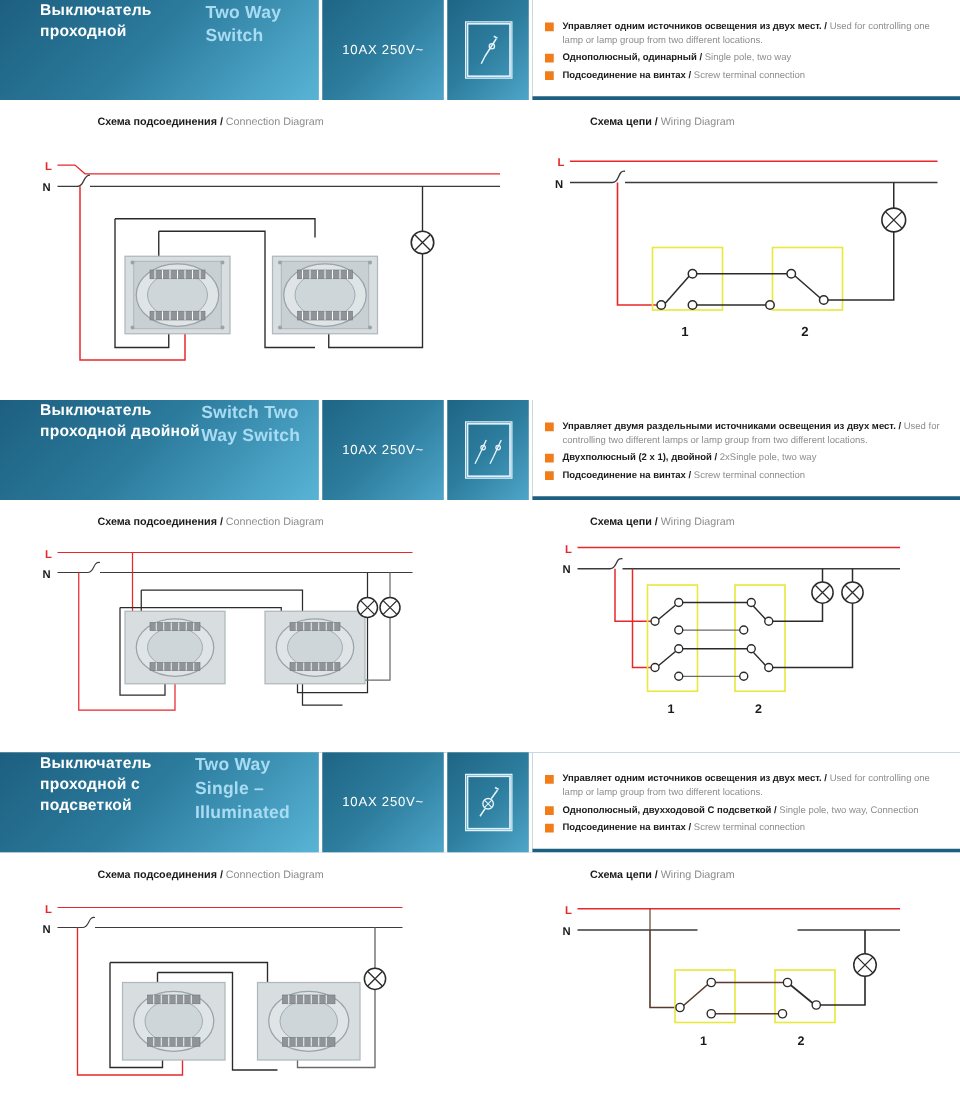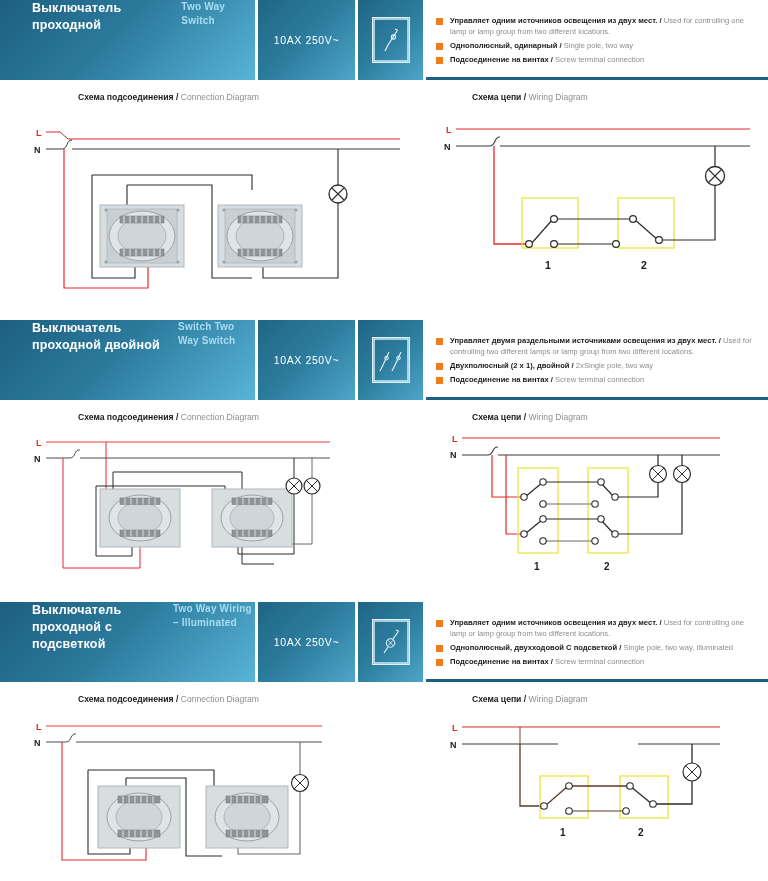--- a/index.html
+++ b/index.html
@@ -8,21 +8,21 @@
 
   
   .prod-header{display:flex;height:80px;width:768px;background:#1d6b8c;}
   .ph-title{
     flex:0 0 258px;
     background:linear-gradient(135deg,#1d5f80 0%,#2b7a9c 45%,#58b4d6 100%);
     display:flex;flex-direction:row;justify-content:center;
     padding-left:32px;box-sizing:border-box;border-right:3px solid #ffffff;
   }
   .ph-title .ru{color:#ffffff;font-size:12.5px;font-weight:bold;letter-spacing:.2px;line-height:1.35;}
-  .ph-title .en{color:#a9dcf2;font-size:10px;font-weight:bold;letter-spacing:.2px;line-height:1.35;}
+  .ph-title .en{color:#a9dcf2;font-size:14px;font-weight:bold;letter-spacing:.2px;line-height:1.35;}
   .ph-rating{
     flex:0 0 100px;
     background:linear-gradient(135deg,#1f6585 0%,#2d7d9e 50%,#4ea6c9 100%);
     display:flex;align-items:center;justify-content:center;
     color:#ffffff;font-size:10.5px;letter-spacing:.6px;font-weight:500;
     border-right:3px solid #ffffff;box-sizing:border-box;
   }
   .ph-icon{
     flex:0 0 68px;
     background:linear-gradient(135deg,#1f6585 0%,#2d7d9e 50%,#4ea6c9 100%);
@@ -311,40 +311,40 @@
         </svg>
       </div>
     </div>
   </div>
 
   <div class="gap"></div>
 
   <div class="prod-header">
     <div class="ph-title">
       <span class="ru">Выключатель проходной с подсветкой</span>
-      <span class="en">Two Way Wiring – Illuminated</span>
+      <span class="en">Two Way Single – Illuminated</span>
     </div>
     <div class="ph-rating">10AX  250V~</div>
     <div class="ph-icon">
       <svg class="box" width="36" height="44" viewBox="0 0 36 44">
         <rect x="1" y="1" width="34" height="42" fill="none" stroke="#dff1fa" stroke-width="1.4"></rect>
         <path d="M11 33 L15 27 M20 19 L25 12" stroke="#e6f4fb" stroke-width="1.2" fill="none"></path>
         <circle cx="17.5" cy="23" r="4.2" fill="none" stroke="#e6f4fb" stroke-width="1.1"></circle>
         <path d="M14.6 20.1 L20.4 25.9 M20.4 20.1 L14.6 25.9" stroke="#e6f4fb" stroke-width=".9"></path>
         <path d="M23 10 L26 11.5" stroke="#e6f4fb" stroke-width="1.2"></path>
       </svg>
     </div>
     <div class="ph-feat">
       <div class="feat">
         <span class="bullet"></span>
         <span class="txt"><b>Управляет одним источников освещения из двух мест. /</b> <span>Used for controlling one lamp or lamp group from two different locations.</span></span>
       </div>
       <div class="feat">
         <span class="bullet"></span>
-        <span class="txt"><b>Однополюсный, двухходовой С подсветкой /</b> <span>Single pole, two way, Illuminated</span></span>
+        <span class="txt"><b>Однополюсный, двухходовой С подсветкой /</b> <span>Single pole, two way, Connection</span></span>
       </div>
       <div class="feat">
         <span class="bullet"></span>
         <span class="txt"><b>Подсоединение на винтах /</b> <span>Screw terminal connection</span></span>
       </div>
     </div>
   </div>
 
   <div class="diagrams">
     <div class="dg-titles">

